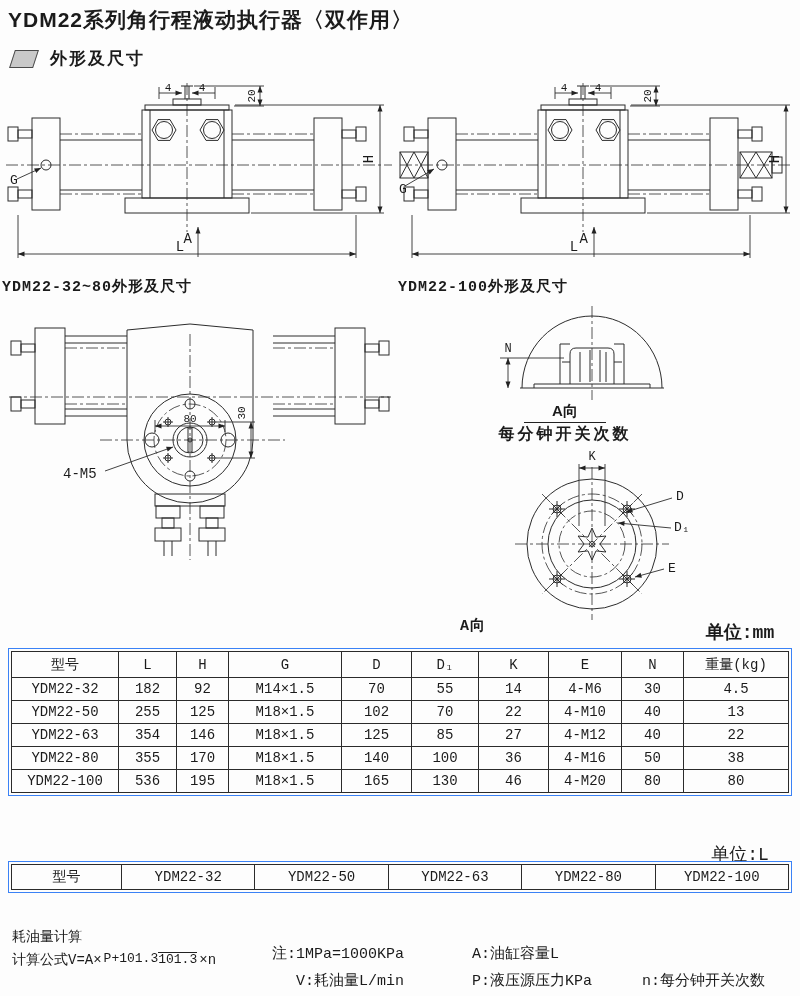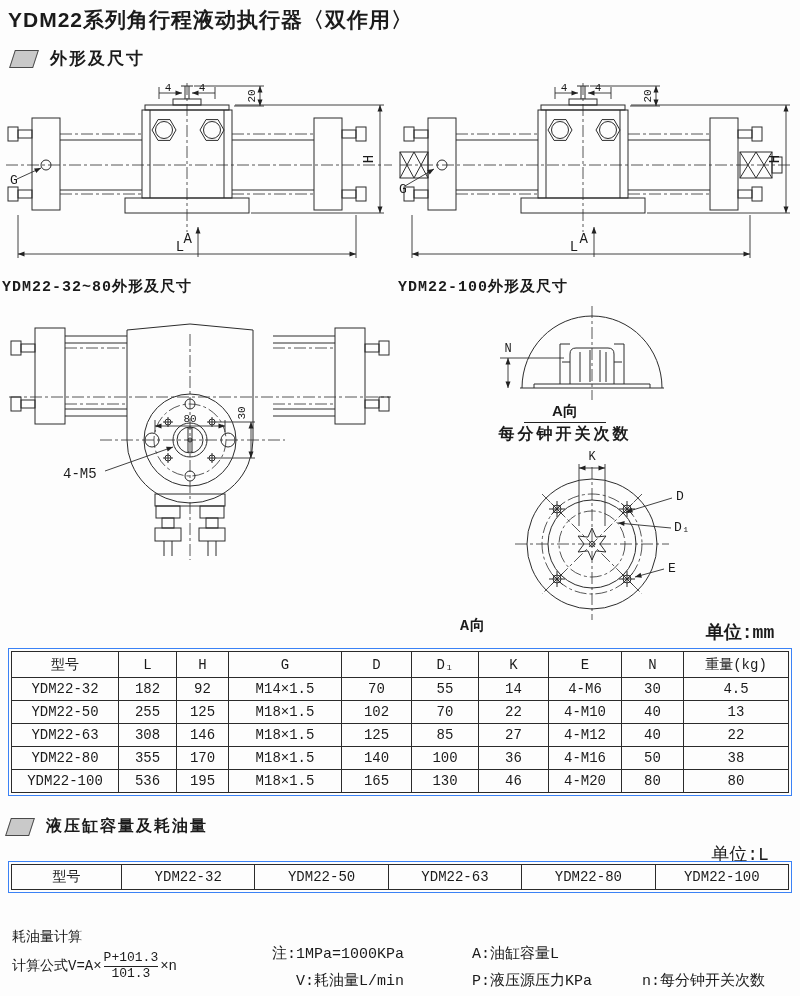--- a/index.html
+++ b/index.html
@@ -26,21 +26,21 @@
   svg{position:absolute;overflow:visible;}
   .ln *{stroke:#2c2c2c;stroke-width:1;fill:none;}
   .cl *{stroke:#2c2c2c;stroke-width:0.8;fill:none;stroke-dasharray:12 3 3 3;}
   .dim *{stroke:#2c2c2c;stroke-width:0.9;fill:none;}
   text.t{fill:#1b1b1b;font-family:"Liberation Mono",monospace;stroke:none;}
   .coupling-cap{text-align:center;font-weight:bold;}
   .coupling-cap .top{display:inline-block;font-size:15px;padding:0 28px 1px 28px;
                      border-bottom:1px solid #222;}
   .coupling-cap .bot{font-size:16px;letter-spacing:3px;margin-top:1px;}
   .note{font-size:15px;font-family:"Liberation Mono",monospace;}
-  .frac{display:inline-flex;flex-direction:column;text-align:center;font-size:13px;
+  .frac{display:inline-flex;flex-direction:row;text-align:center;font-size:13px;
         line-height:1.15;vertical-align:middle;margin:0 2px;}
   .frac .den{border-top:1px solid #222;}
   .formula{display:flex;align-items:center;font-size:14px;
            font-family:"Liberation Mono",monospace;}
 </style>
 </head>
 <body>
 
 <div id="page">
 
@@ -353,21 +353,21 @@
         <td>M18×1.5</td>
         <td>102</td>
         <td>70</td>
         <td>22</td>
         <td>4-M10</td>
         <td>40</td>
         <td>13</td>
       </tr>
       <tr>
         <td>YDM22-63</td>
-        <td>308</td>
+        <td>354</td>
         <td>146</td>
         <td>M18×1.5</td>
         <td>125</td>
         <td>85</td>
         <td>27</td>
         <td>4-M12</td>
         <td>40</td>
         <td>22</td>
       </tr>
       <tr>
@@ -391,24 +391,20 @@
         <td>130</td>
         <td>46</td>
         <td>4-M20</td>
         <td>80</td>
         <td>80</td>
       </tr>
     </tbody>
       </table>
   </div>
 
-  <div class="abs sec-hdr" style="left:8px;top:816px;">
-    <div class="para-icon"></div>
-    <div class="sec-label" style="font-size:16px;">液压缸容量及耗油量</div>
-  </div>
   <div class="abs unit" style="left:690px;top:842px;width:100px;">单位:L</div>
 
   <div class="abs tblwrap" style="left:8px;top:861px;width:778px;">
     <table id="table2">
       <colgroup>
           <col style="width:110px">
           <col>
           <col>
           <col>
           <col>

